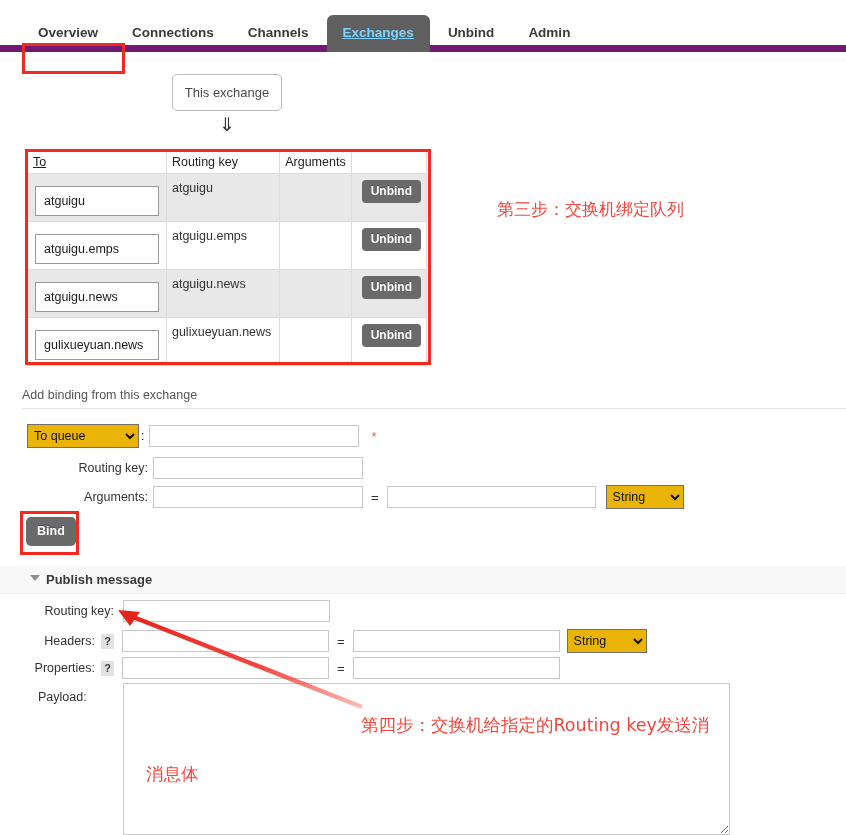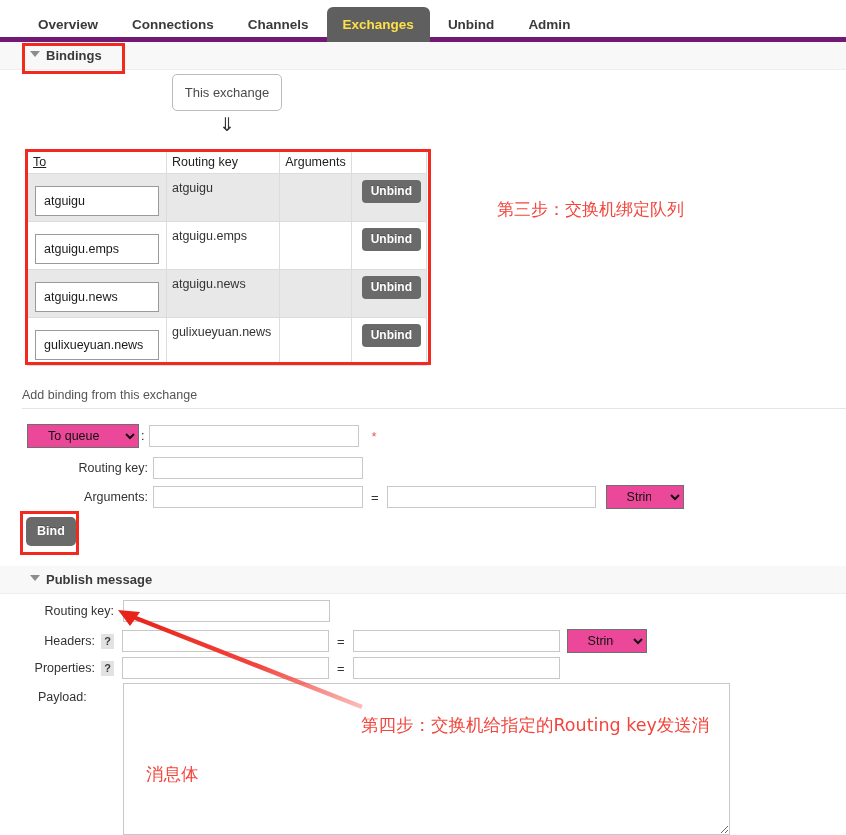--- a/index.html
+++ b/index.html
@@ -9,32 +9,32 @@
     width: 846px; height: 835px;
     background: #ffffff;
     font-family: "Liberation Sans", "DejaVu Sans", sans-serif;
     color: #222222;
     overflow: hidden;
   }
   #root { position: relative; width: 846px; height: 835px; }
 
   
   .navbar {
-    position: absolute; left: 0; top: 4px; width: 846px; height: 40px;
+    position: absolute; left: 0; top: 12px; width: 846px; height: 40px;
     border-bottom: 7px solid #701a75;
     background: #ffffff;
   }
   .nav-tabs { display: flex; align-items: flex-end; height: 40px; padding-left: 22px; }
   .nav-tab {
     font-size: 13.5px; font-weight: bold; color: #3a3a3a;
     padding: 10px 16px 11px 16px; margin-right: 2px;
     line-height: 16px; cursor: pointer; white-space: nowrap;
     background: transparent; border-radius: 6px 6px 0 0;
   }
-  .nav-tab.active { background: #605f5f; color: #fde047; }
+  .nav-tab.active { background: #605f5f; color: #7dd3fc; text-decoration: underline; }
 
   
   .section-head {
     position: absolute; left: 0; width: 846px; height: 28px;
     background: #f8f8f8; border-bottom: 1px solid #eeeeee;
   }
   .section-head .tri {
     position: absolute; left: 30px; top: 9px;
     width: 0; height: 0;
     border-left: 5px solid transparent; border-right: 5px solid transparent;
@@ -105,23 +105,23 @@
 
   
   .frow { position: absolute; display: flex; align-items: center; }
   .flabel { font-size: 12.5px; color: #333333; text-align: right; }
   .tinput {
     border: 1px solid #c8c8c8; background: #ffffff; height: 22px;
     font-family: "Liberation Sans", sans-serif; font-size: 12.5px; padding: 1px 4px;
     color: #222222;
   }
   .tselect {
-    border: 1px solid #6f6f6f; background: #ec4899; height: 24px;
+    border: 1px solid #6f6f6f; background: #eab308; height: 24px;
     font-family: "Liberation Sans", sans-serif; font-size: 12.5px;
-    color: #111111; padding: 1px 16px;
+    color: #111111; padding: 1px 2px;
   }
   .req { color: #e06060; font-size: 13px; }
   .eq { font-size: 13px; color: #333333; }
   .qmark {
     display: inline-block; background: #e2e2e2; color: #3a3a3a;
     font-size: 11px; font-weight: bold; width: 13px; height: 15px;
     text-align: center; line-height: 15px; cursor: pointer;
   }
   .btn-bind {
     background: #6a6a6a; color: #ffffff; border: none; border-radius: 5px;
@@ -152,24 +152,20 @@
     <div class="nav-tabs">
       <div class="nav-tab">Overview</div>
       <div class="nav-tab">Connections</div>
       <div class="nav-tab">Channels</div>
       <div class="nav-tab active">Exchanges</div>
       <div class="nav-tab">Unbind</div>
       <div class="nav-tab">Admin</div>
     </div>
   </div>
 
-  <div class="section-head" style="top:42px;">
-    <span class="tri"></span>
-    <span class="stitle">Bindings</span>
-  </div>
   <div class="redbox" style="left:22px; top:43px; width:103px; height:31px;"></div>
 
   <div class="exchange-node">This exchange</div>
   <div class="down-arrow">⇓</div>
 
   <table class="bindtable">
     <thead>
       <tr>
         <th class="col-to">To</th>
         <th class="col-rk">Routing key</th>

